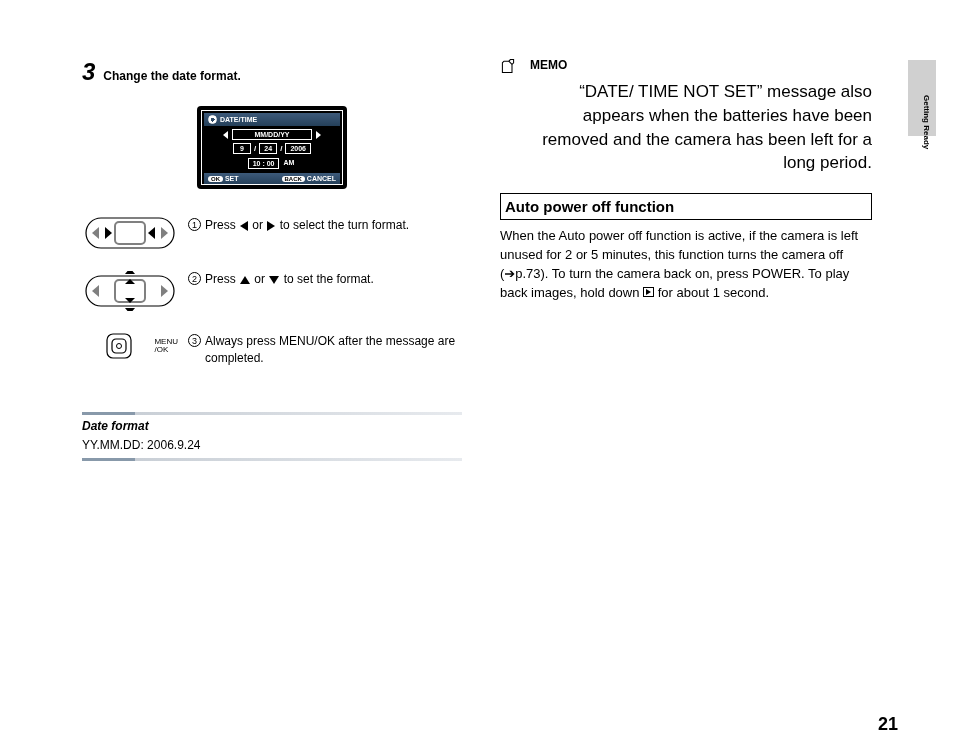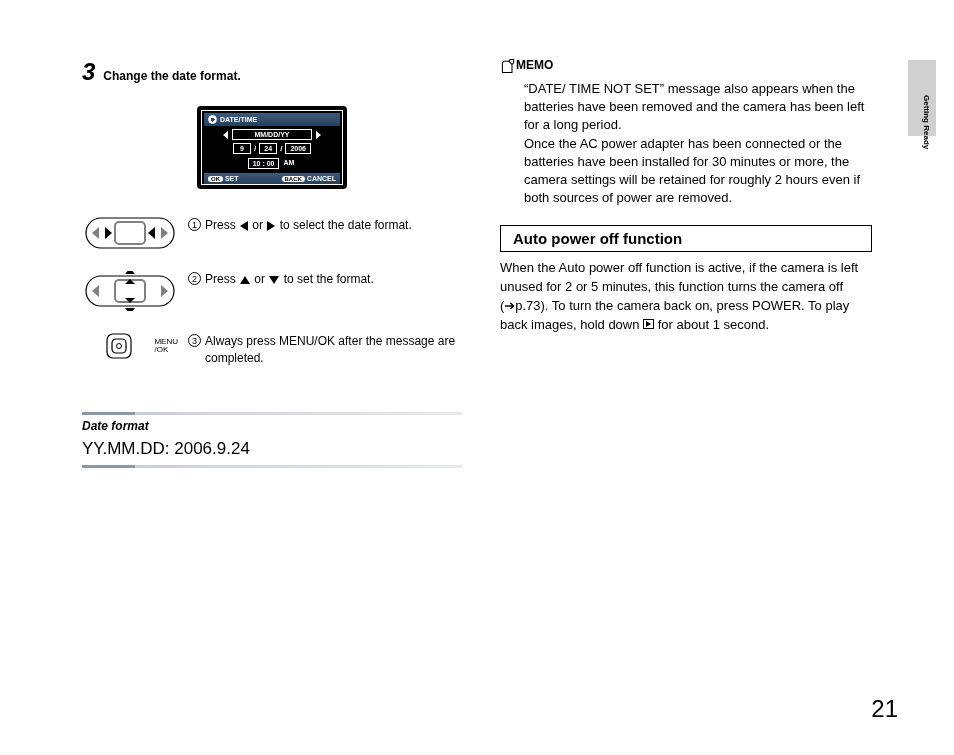--- a/index.html
+++ b/index.html
@@ -29,22 +29,23 @@
     position: absolute;
     right: 23px;
     top: 95px;
     font-size: 8px;
     font-weight: bold;
     writing-mode: vertical-rl;
   }
   .page-number {
     position: absolute;
     right: 56px;
-    bottom: 32px;
-    font-size: 24px;
+    bottom: 20px;
+    font-size: 18px;
+    font-weight: bold;
   }
   .cols {
     display: flex;
     gap: 38px;
   }
   .col-left { width: 380px; }
   .col-right { width: 372px; }
 
   .step-head {
     display: flex;
@@ -125,28 +126,28 @@
   
   svg { display:block; }
   .ok-ctrl { display:flex; align-items:center; gap:22px; font-size:8px; }
   .rrect { fill:none; stroke:#000; stroke-width:1.2;}
   .rrect-btn { fill:none; stroke:#808080; stroke-width:2;}
 
   
   .fmt-box { margin-top:44px; }
   .fmt-bar { height:3px; background:linear-gradient(to right,#8899aa 0%, #8899aa 14%, #c9cfd6 14%, #e7eaee 100%); margin:4px 0;}
   .fmt-title { font-style:italic; font-weight:bold; font-size:12px; margin:3px 0;}
-  .fmt-line { font-size:17px; line-height:1.5;}
-
-  
-  .memo-head { display:flex; gap:0; font-weight:bold; font-size:12px; margin-bottom:6px; align-items:flex-start;}
+  .fmt-line { font-size:12px; line-height:1.5;}
+
+  
+  .memo-head { display:flex; gap:14px; font-weight:bold; font-size:12px; margin-bottom:6px; align-items:flex-start;}
   .memo-icon { width:16px; height:16px; }
-  .memo-body { font-size:13px; line-height:1.4; margin-left:24px; margin-bottom:18px;}
-
-  .section-box { border:1.5px solid #000; padding:4px 12px; font-size:15px; font-weight:bold; margin-bottom:7px;}
+  .memo-body { font-size:17px; line-height:1.4; margin-left:39px; margin-bottom:18px;text-align:right;}
+
+  .section-box { border:1.5px solid #000; padding:4px 4px; font-size:15px; font-weight:bold; margin-bottom:7px;}
   .body-text { font-size:13px; line-height:1.45; }
   .play-icon {
     display:inline-flex; width:11px; height:10px; border:1px solid #000; vertical-align:middle;
     align-items:center; justify-content:center; position:relative; top:-1px;
   }
   .play-icon::after{
     content:""; width:0; height:0; border-top:3px solid transparent; border-bottom:3px solid transparent; border-left:5px solid #000;
   }
 </style>
 </head>
@@ -199,21 +200,21 @@
             <rect x="30" y="5" width="30" height="22" rx="4" class="rrect-btn"></rect>
             <polygon points="14,10 14,22 7,16" fill="#808080"></polygon>
             <polygon points="20,10 20,22 27,16" fill="#000"></polygon>
             <polygon points="70,10 70,22 63,16" fill="#000"></polygon>
             <polygon points="76,10 76,22 83,16" fill="#808080"></polygon>
           </svg>
         </div>
         <div class="txt">
           <span class="circ-num">1</span>
           <span>
-            <span>Press </span><span class="inline-tri it-left"></span><span> or </span><span class="inline-tri it-right"></span><span> to select the date format.</span>
+            <span>Press </span><span class="inline-tri it-left"></span><span> or </span><span class="inline-tri it-right"></span><span> to select the turn format.</span>
           </span>
         </div>
       </div>
 
       <div class="irow">
         <div class="ctrl">
           <svg width="90" height="40" viewBox="0 0 90 40">
             <rect x="1" y="5" width="88" height="30" rx="15" class="rrect"></rect>
             <rect x="30" y="9" width="30" height="22" rx="4" class="rrect-btn"></rect>
             <polygon points="14,14 14,26 7,20" fill="#808080"></polygon>
@@ -259,21 +260,20 @@
     <div class="col-right">
       <div class="memo-head">
         <svg class="memo-icon" viewBox="0 0 20 20">
           <path d="M3 6 L3 18 L15 18 L15 8 L17 6 L17 2 L13 2 L11 4 L5 4 Z" fill="none" stroke="#000" stroke-width="1.3"></path>
           <path d="M15 8 L11 4" fill="none" stroke="#000" stroke-width="1.3"></path>
         </svg>
         <span>MEMO</span>
       </div>
       <div class="memo-body">
         <div>“DATE/ TIME NOT SET” message also appears when the batteries have been removed and the camera has been left for a long period.</div>
-        <div>Once the AC power adapter has been connected or the batteries have been installed for 30 minutes or more, the camera settings will be retained for roughly 2 hours even if both sources of power are removed.</div>
       </div>
 
       <div class="section-box">Auto power off function</div>
       <div class="body-text">
         <span>When the Auto power off function is active, if the camera is left unused for 2 or 5 minutes, this function turns the camera off (➔p.73). To turn the camera back on, press POWER. To play back images, hold down </span><span class="play-icon"></span><span> for about 1 second.</span>
       </div>
     </div>
   </div>
 
   <div class="page-number">21</div>

